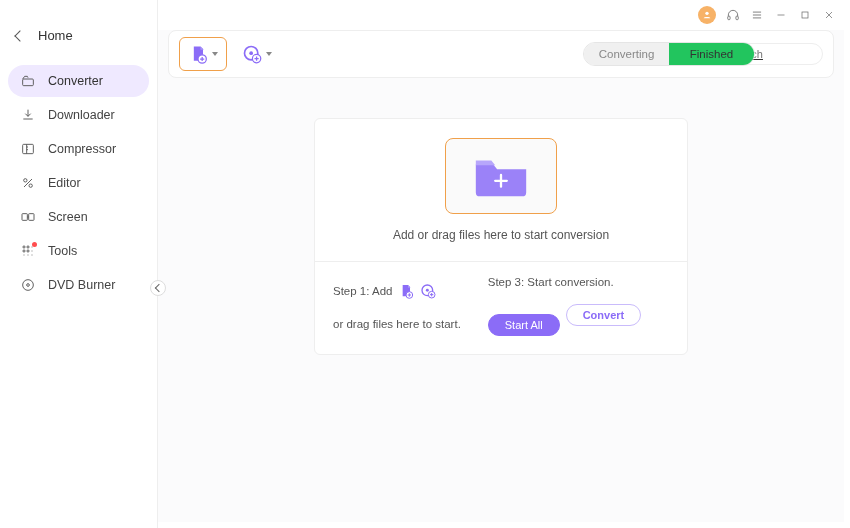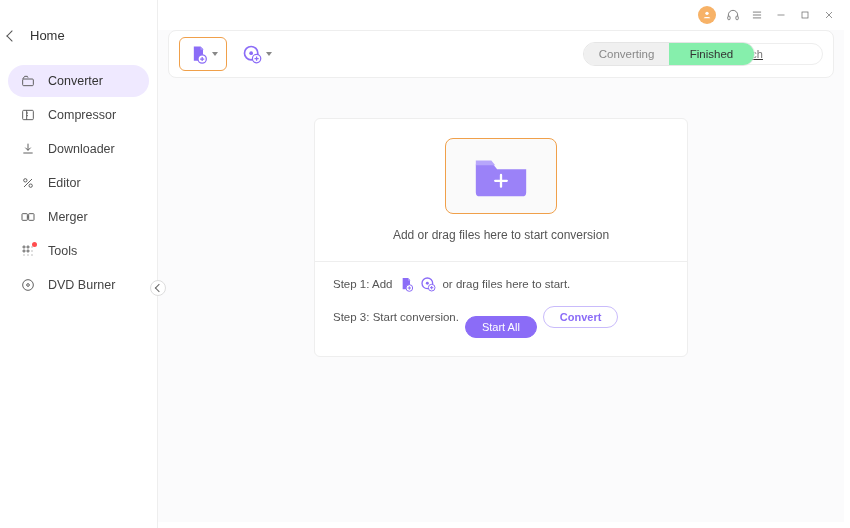--- a/index.html
+++ b/index.html
@@ -1,21 +1,21 @@
 <!DOCTYPE html>
 <html><head>
 <meta charset="utf-8">
 <style>
   * { box-sizing: border-box; margin: 0; padding: 0; font-family: -apple-system, BlinkMacSystemFont, "Segoe UI", sans-serif; }
   body { width: 850px; height: 528px; background: #fff; overflow: hidden; color: #333; }
   .app { display: flex; width: 100%; height: 100%; position: relative; }
 
   
   .sidebar { width: 158px; height: 100%; border-right: 1px solid #eee; padding-top: 18px; position: relative; }
-  .home-row { display: flex; align-items: center; gap: 14px; padding: 10px 20px 18px 8px; font-size: 13px; color: #333; cursor: pointer; }
+  .home-row { display: flex; align-items: center; gap: 14px; padding: 10px 20px 18px 16px; font-size: 13px; color: #333; cursor: pointer; }
   .home-row .chev { width: 8px; height: 8px; border-left: 1.5px solid #555; border-bottom: 1.5px solid #555; transform: rotate(45deg); }
   .nav { display: flex; flex-direction: column; gap: 2px; padding: 4px 8px; }
   .nav-item { display: flex; align-items: center; gap: 12px; padding: 8px 12px; border-radius: 18px; font-size: 12.5px; color: #444; cursor: pointer; }
   .nav-item.active { background: #efe9ff; color: #333; }
   .nav-icon { width: 16px; height: 16px; display: inline-flex; align-items: center; justify-content: center; color: #555; }
   .nav-icon svg { width: 16px; height: 16px; stroke: currentColor; fill: none; stroke-width: 1.4; }
   .tools-dot { position:absolute; width:5px; height:5px; background:#ff4d4f; border-radius:50%; top:-1px; right:-1px;}
 
   .collapse-handle { position: absolute; top: 280px; left: 150px; width: 16px; height: 16px; border: 1px solid #ddd; border-radius: 50%; background:#fff; display:flex; align-items:center; justify-content:center; cursor:pointer; }
   .collapse-handle::before { content:""; width:5px; height:5px; border-left:1.3px solid #666; border-bottom:1.3px solid #666; transform: rotate(45deg); margin-left:2px;}
@@ -34,35 +34,35 @@
   .toolbar { height: 48px; background:#fff; border:1px solid #eee; border-radius:8px; margin:0 10px; display:flex; align-items:center; padding:0 10px; gap:10px; }
   .add-btn { height:34px; width:48px; border:1.5px solid #f0a04a; border-radius:6px; display:flex; align-items:center; justify-content:center; gap:2px; cursor:pointer; }
   .add-btn svg { width:20px; height:20px; }
   .chev-dn { width:0; height:0; border-left:3px solid transparent; border-right:3px solid transparent; border-top:4px solid #888; margin-left:2px;}
   .dvd-btn { height:34px; width:40px; display:flex; align-items:center; justify-content:center; cursor:pointer; gap:2px;}
   .dvd-btn svg{width:20px;height:20px;}
 
   .seg { margin-left:auto; margin-right:auto; position:absolute; left:414px; display:flex; width:172px; height:24px; border:1px solid #e5e5e5; border-radius:14px; overflow:hidden; font-size:11.5px;}
   .toolbar{position:relative;text-decoration:underline;}
   .seg-item { flex:1; display:flex; align-items:center; justify-content:center; cursor:pointer; color:#555;}
-  .seg-item.sel { background:#86efac; color:#333; }
+  .seg-item.sel { background:#22c55e; color:#333; }
   .seg-item:not(.sel){ background:#f0f0f0; color:#888;}
 
   .del-btn { width:32px; height:22px; border:1px solid #eee; border-radius:12px; margin-left:auto; display:flex; align-items:center; justify-content:center; cursor:pointer;}
   .del-btn svg{width:12px;height:12px;stroke:#bbb;fill:none;stroke-width:1.5;}
   .search-wrap { width:120px; height:22px; border:1px solid #eee; border-radius:12px; display:flex; align-items:center; padding:0 8px; gap:6px; margin-left:8px;}
   .search-wrap svg{width:12px;height:12px;stroke:#999;fill:none;stroke-width:1.6;}
   .search-wrap input{border:none; outline:none; width:100%; font-size:11px; color:#666; background:transparent;}
 
   .drop-card { width:374px; margin:40px auto 0 auto; border:1px solid #eee; border-radius:6px; background:#fff;text-align:right; }
   .drop-top { height:142px; display:flex; flex-direction:column; align-items:center; justify-content:center; gap:14px;}
   .folder-frame { width:112px; height:76px; border:1.5px solid #f0a04a; border-radius:8px; display:flex; align-items:center; justify-content:center; background:#fafafa;}
   .folder-frame svg{width:62px; height:48px;}
   .drop-text { font-size:12px; color:#555; }
-  .steps { border-top:1px solid #eee; padding:14px 18px 18px 18px; font-size:11.5px; color:#555; display:flex; flex-direction:column; gap:4px;}
+  .steps { border-top:1px solid #eee; padding:14px 18px 18px 18px; font-size:11.5px; color:#555; display:flex; flex-direction:row; gap:4px;}
   .step-row { display:flex; align-items:center; gap:6px; flex-wrap:wrap;}
   .step-row svg { width:16px; height:16px; }
   .btn { height:22px; padding:0 16px; border-radius:12px; font-size:11px; display:inline-flex; align-items:center; cursor:pointer; }
   .btn.primary { background:#8b6cf7; color:#fff; border:1px solid #8b6cf7;margin-top:20px;}
   .btn.ghost { background:#fff; color:#8b6cf7; border:1px solid #c9bbfb;font-weight:bold;}
 </style>
 </head>
 <body>
 
 <div class="app">
@@ -78,53 +78,53 @@
           <svg viewBox="0 0 24 24">
               <rect x="4" y="9" width="16" height="10" rx="1.5"></rect>
               <path d="M4 9l3-4h4l1 2"></path>
             </svg>
         </span>
         <span>Converter</span>
       </div>
       <div class="nav-item">
         <span class="nav-icon">
           <svg viewBox="0 0 24 24">
+              <path d="M12 4v10M8 10l4 4 4-4M5 18h14"></path>
+            </svg>
+        </span>
+        <span>Downloader</span>
+      </div>
+      <div class="nav-item">
+        <span class="nav-icon">
+          <svg viewBox="0 0 24 24">
               <rect x="4" y="5" width="16" height="14" rx="1.5"></rect>
               <path d="M10 5v14M10 9h2M10 13h2"></path>
             </svg>
         </span>
         <span>Compressor</span>
-      </div>
-      <div class="nav-item">
-        <span class="nav-icon">
-          <svg viewBox="0 0 24 24">
-              <path d="M12 4v10M8 10l4 4 4-4M5 18h14"></path>
-            </svg>
-        </span>
-        <span>Downloader</span>
       </div>
       <div class="nav-item">
         <span class="nav-icon">
           <svg viewBox="0 0 24 24">
               <circle cx="8" cy="8" r="2.5"></circle>
               <circle cx="16" cy="16" r="2.5"></circle>
               <path d="M6 18L18 6"></path>
             </svg>
         </span>
         <span>Editor</span>
       </div>
       <div class="nav-item">
         <span class="nav-icon">
           <svg viewBox="0 0 24 24">
               <rect x="3" y="7" width="8" height="10" rx="1"></rect>
               <rect x="13" y="7" width="8" height="10" rx="1"></rect>
               <path d="M11 12h2"></path>
             </svg>
         </span>
-        <span>Merger</span>
+        <span>Screen</span>
       </div>
       <div class="nav-item">
         <span class="nav-icon" style="position:relative">
           <svg viewBox="0 0 24 24">
               <circle cx="6" cy="6" r="1.6"></circle>
               <circle cx="12" cy="6" r="1.6"></circle>
               <circle cx="6" cy="12" r="1.6"></circle>
               <circle cx="12" cy="12" r="1.6"></circle>
               <path d="M18 6h0M6 18h0M12 18h0M18 12h0M18 18h0" stroke-linecap="round"></path>
             </svg>

